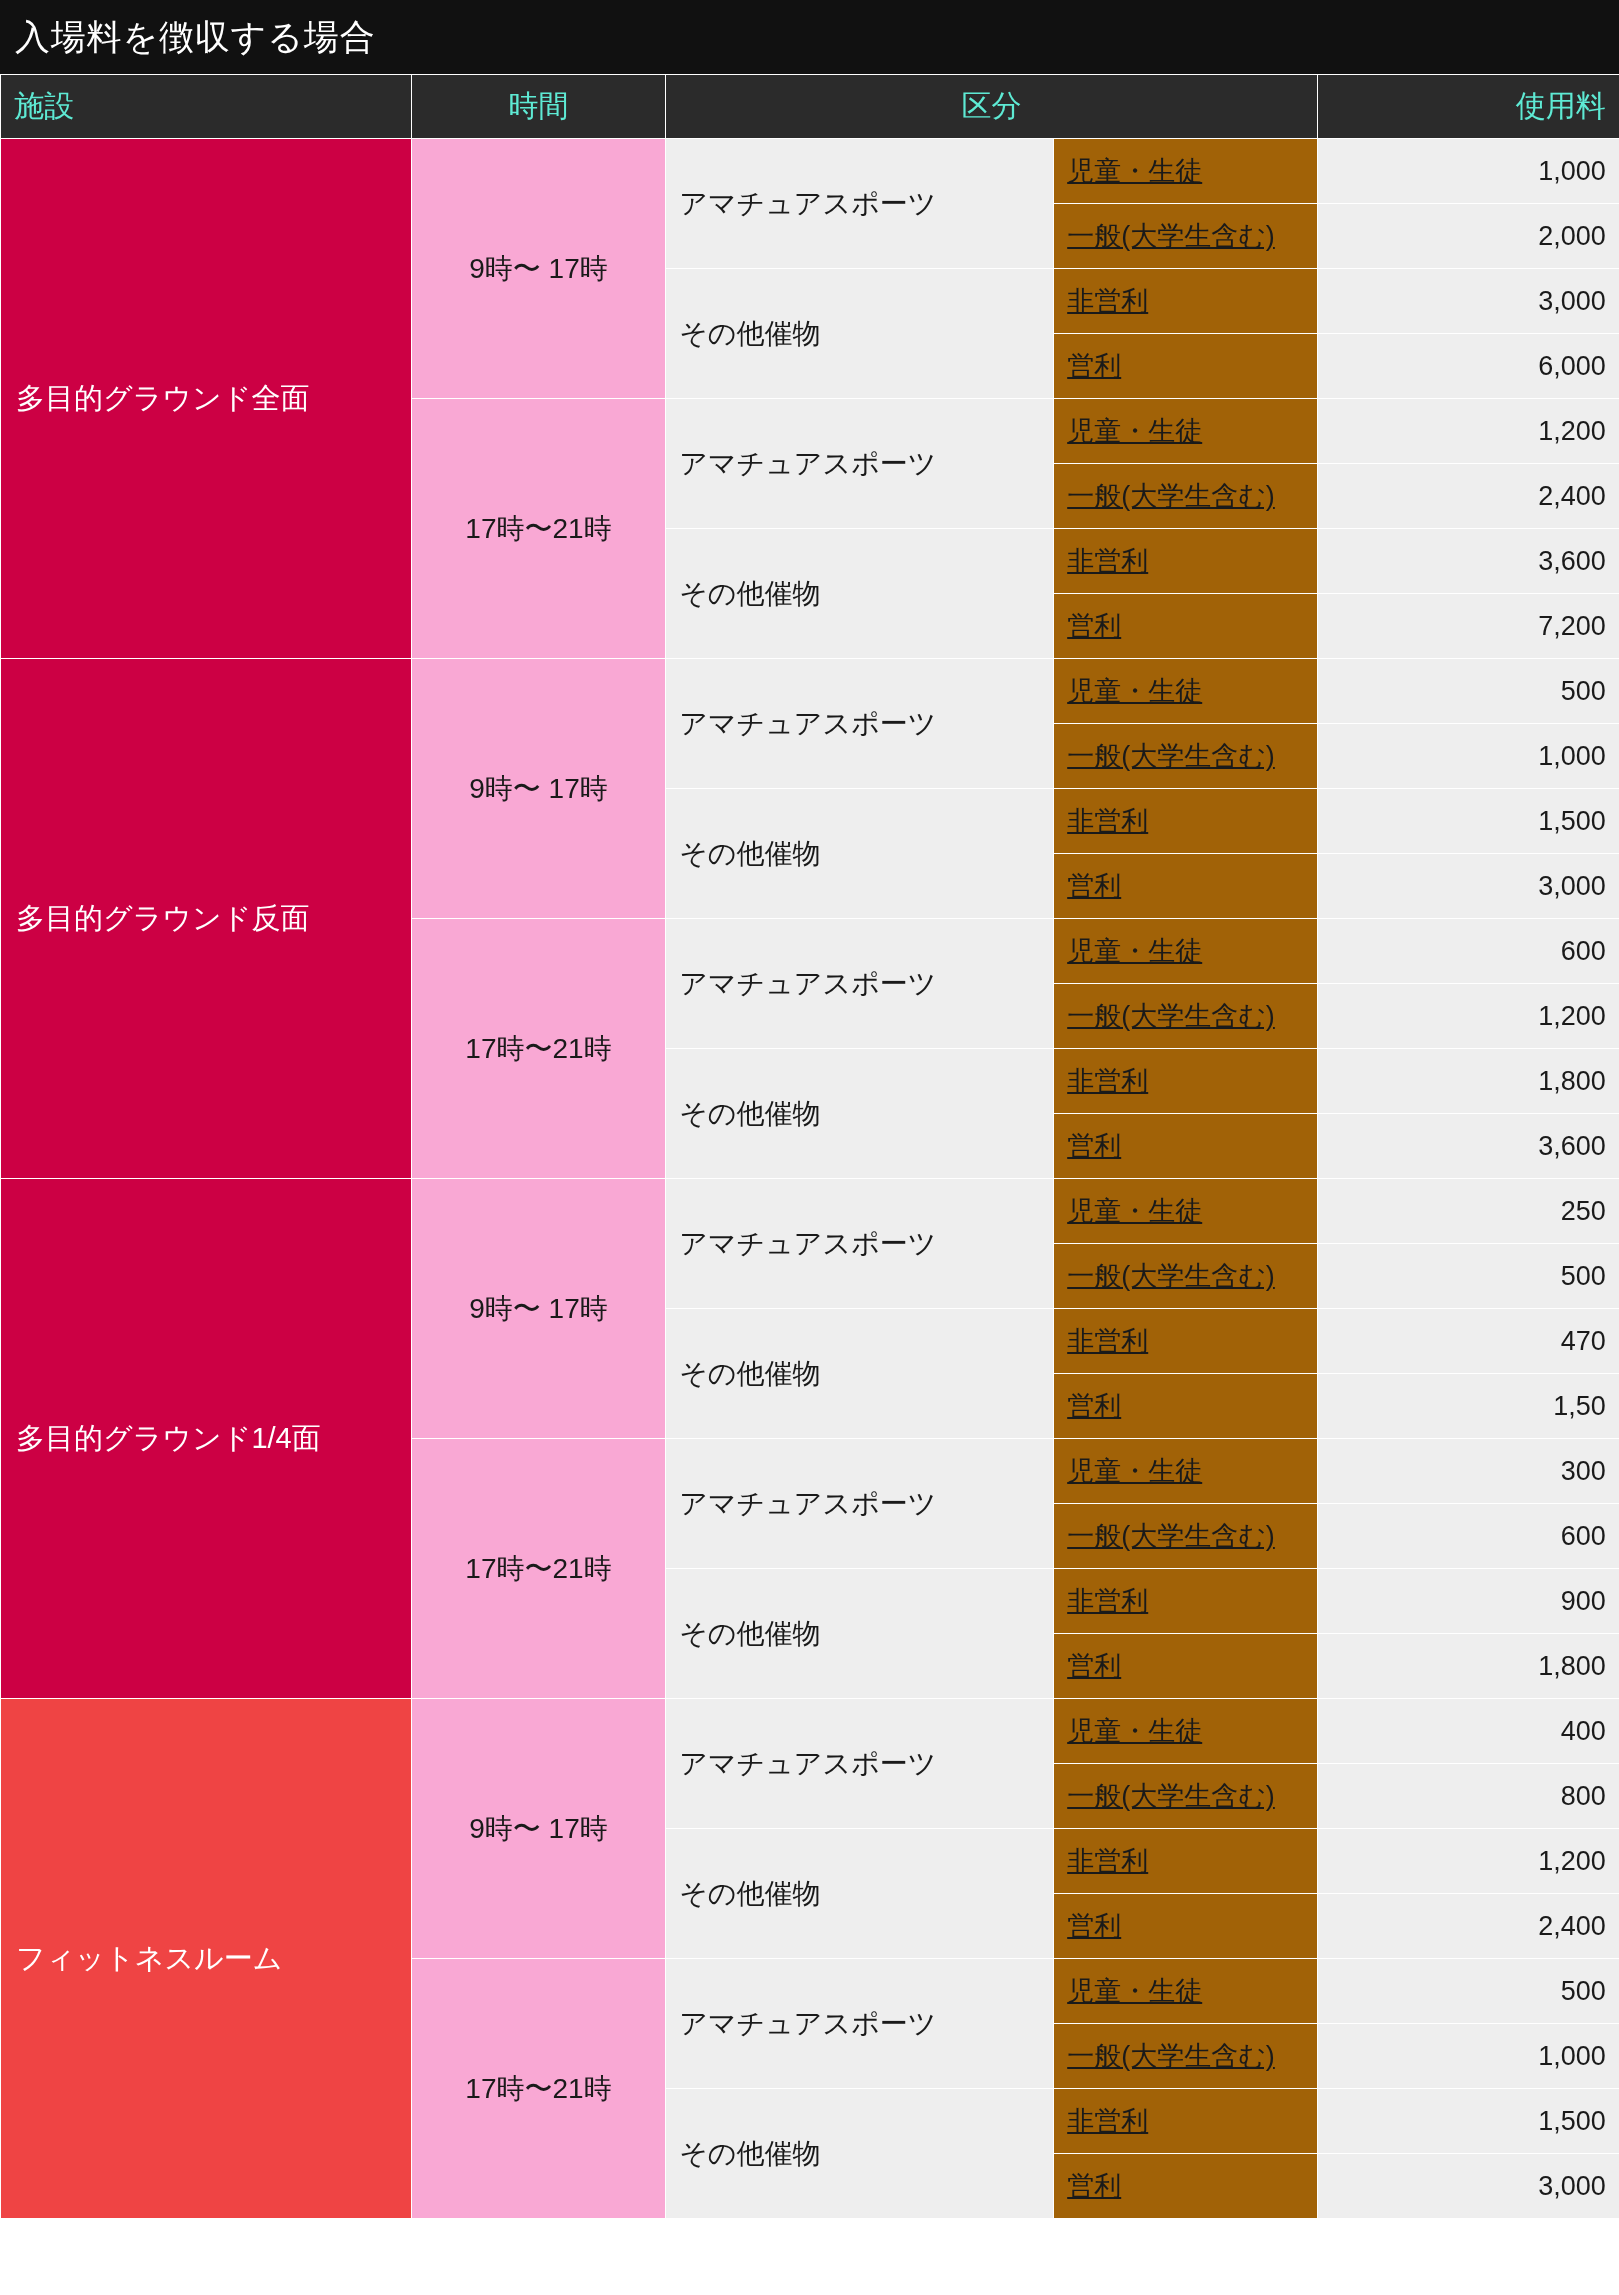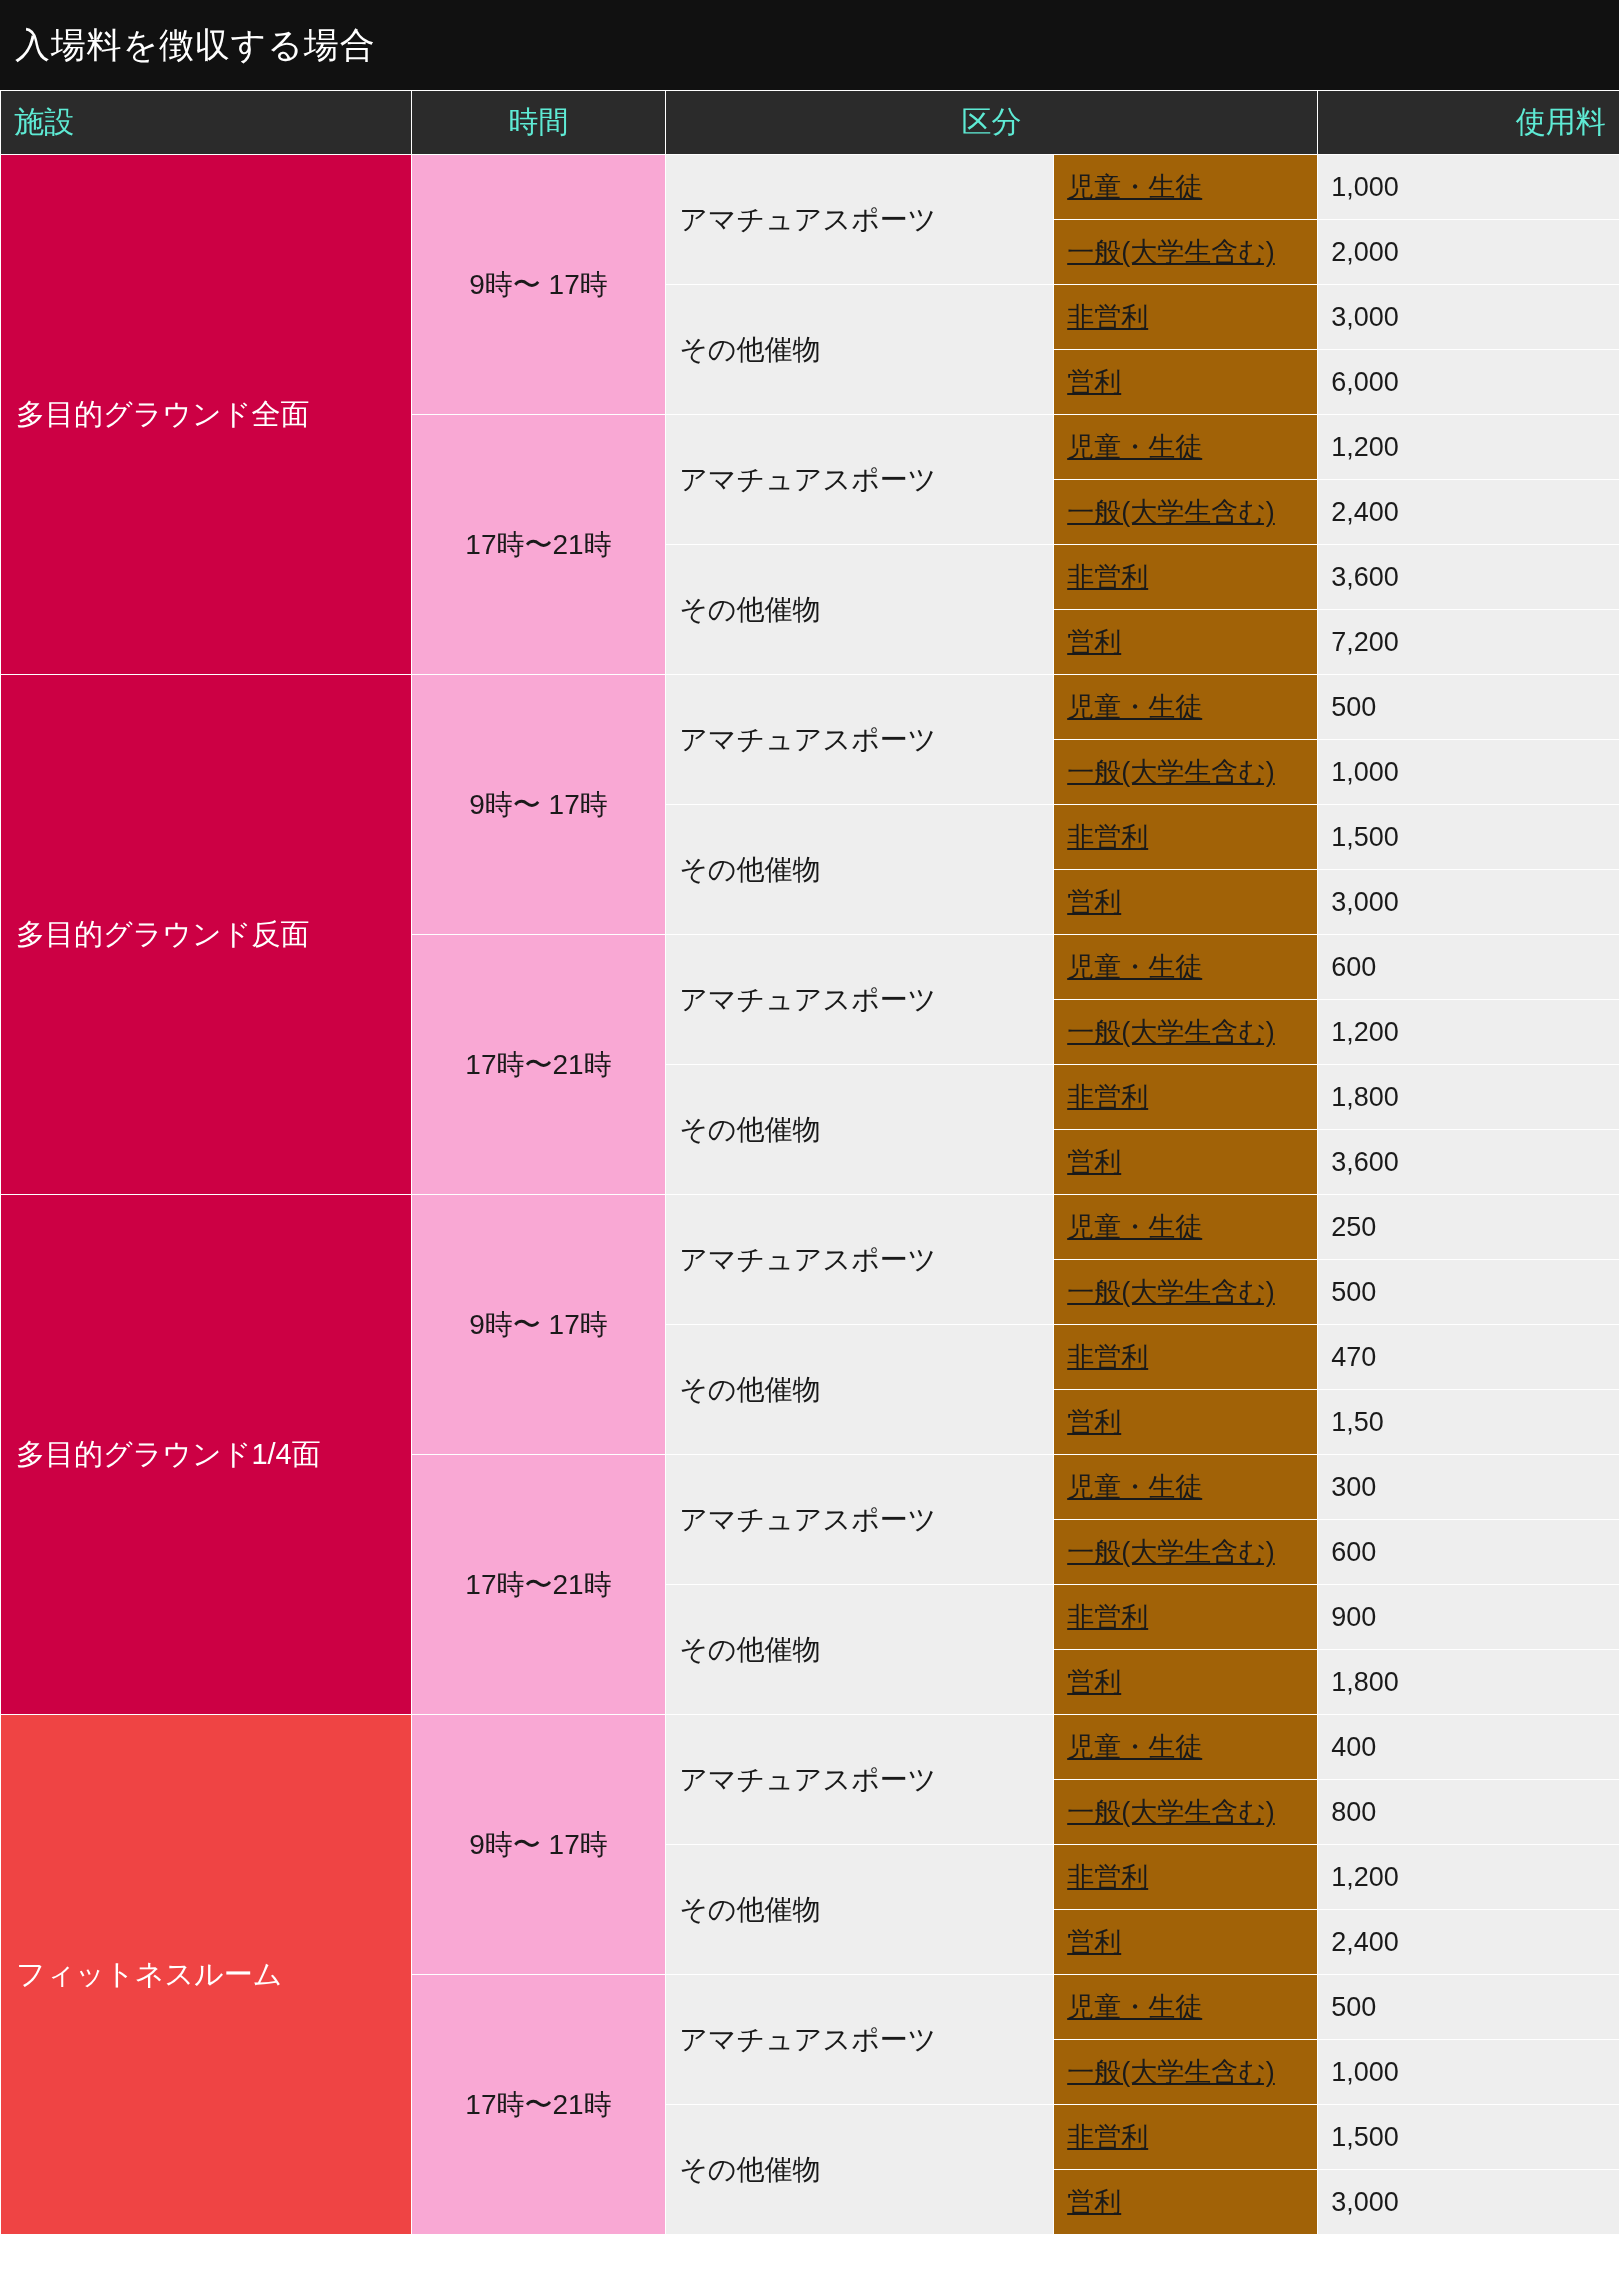--- a/index.html
+++ b/index.html
@@ -12,21 +12,21 @@
     font-family: "Liberation Sans", "DejaVu Sans", sans-serif;
   }
   #sheet {
     position: relative;
     width: 1620px;
     height: 2295px;
     overflow: hidden;
     background: #ffffff;
   }
   .title-bar {
-    height: 90px;
+    height: 74px;
     background: #111111;
     color: #ffffff;
     display: flex;
     align-items: center;
     padding-left: 15px;
     box-sizing: border-box;
     font-size: 35px;
     letter-spacing: 0.8px;
   }
   table.fee-table {
@@ -87,20 +87,21 @@
     background: #eeeeee;
     font-size: 28px;
   }
   td.sub {
     text-align: left;
     vertical-align: middle;
     background: #a16207;
     text-decoration: underline;
   }
   td.fee {
+    text-align: right;
     vertical-align: middle;
     background: #eeeeee;
   }
 </style>
 </head>
 <body>
 
 <div id="sheet">
 
   <div class="title-bar">

